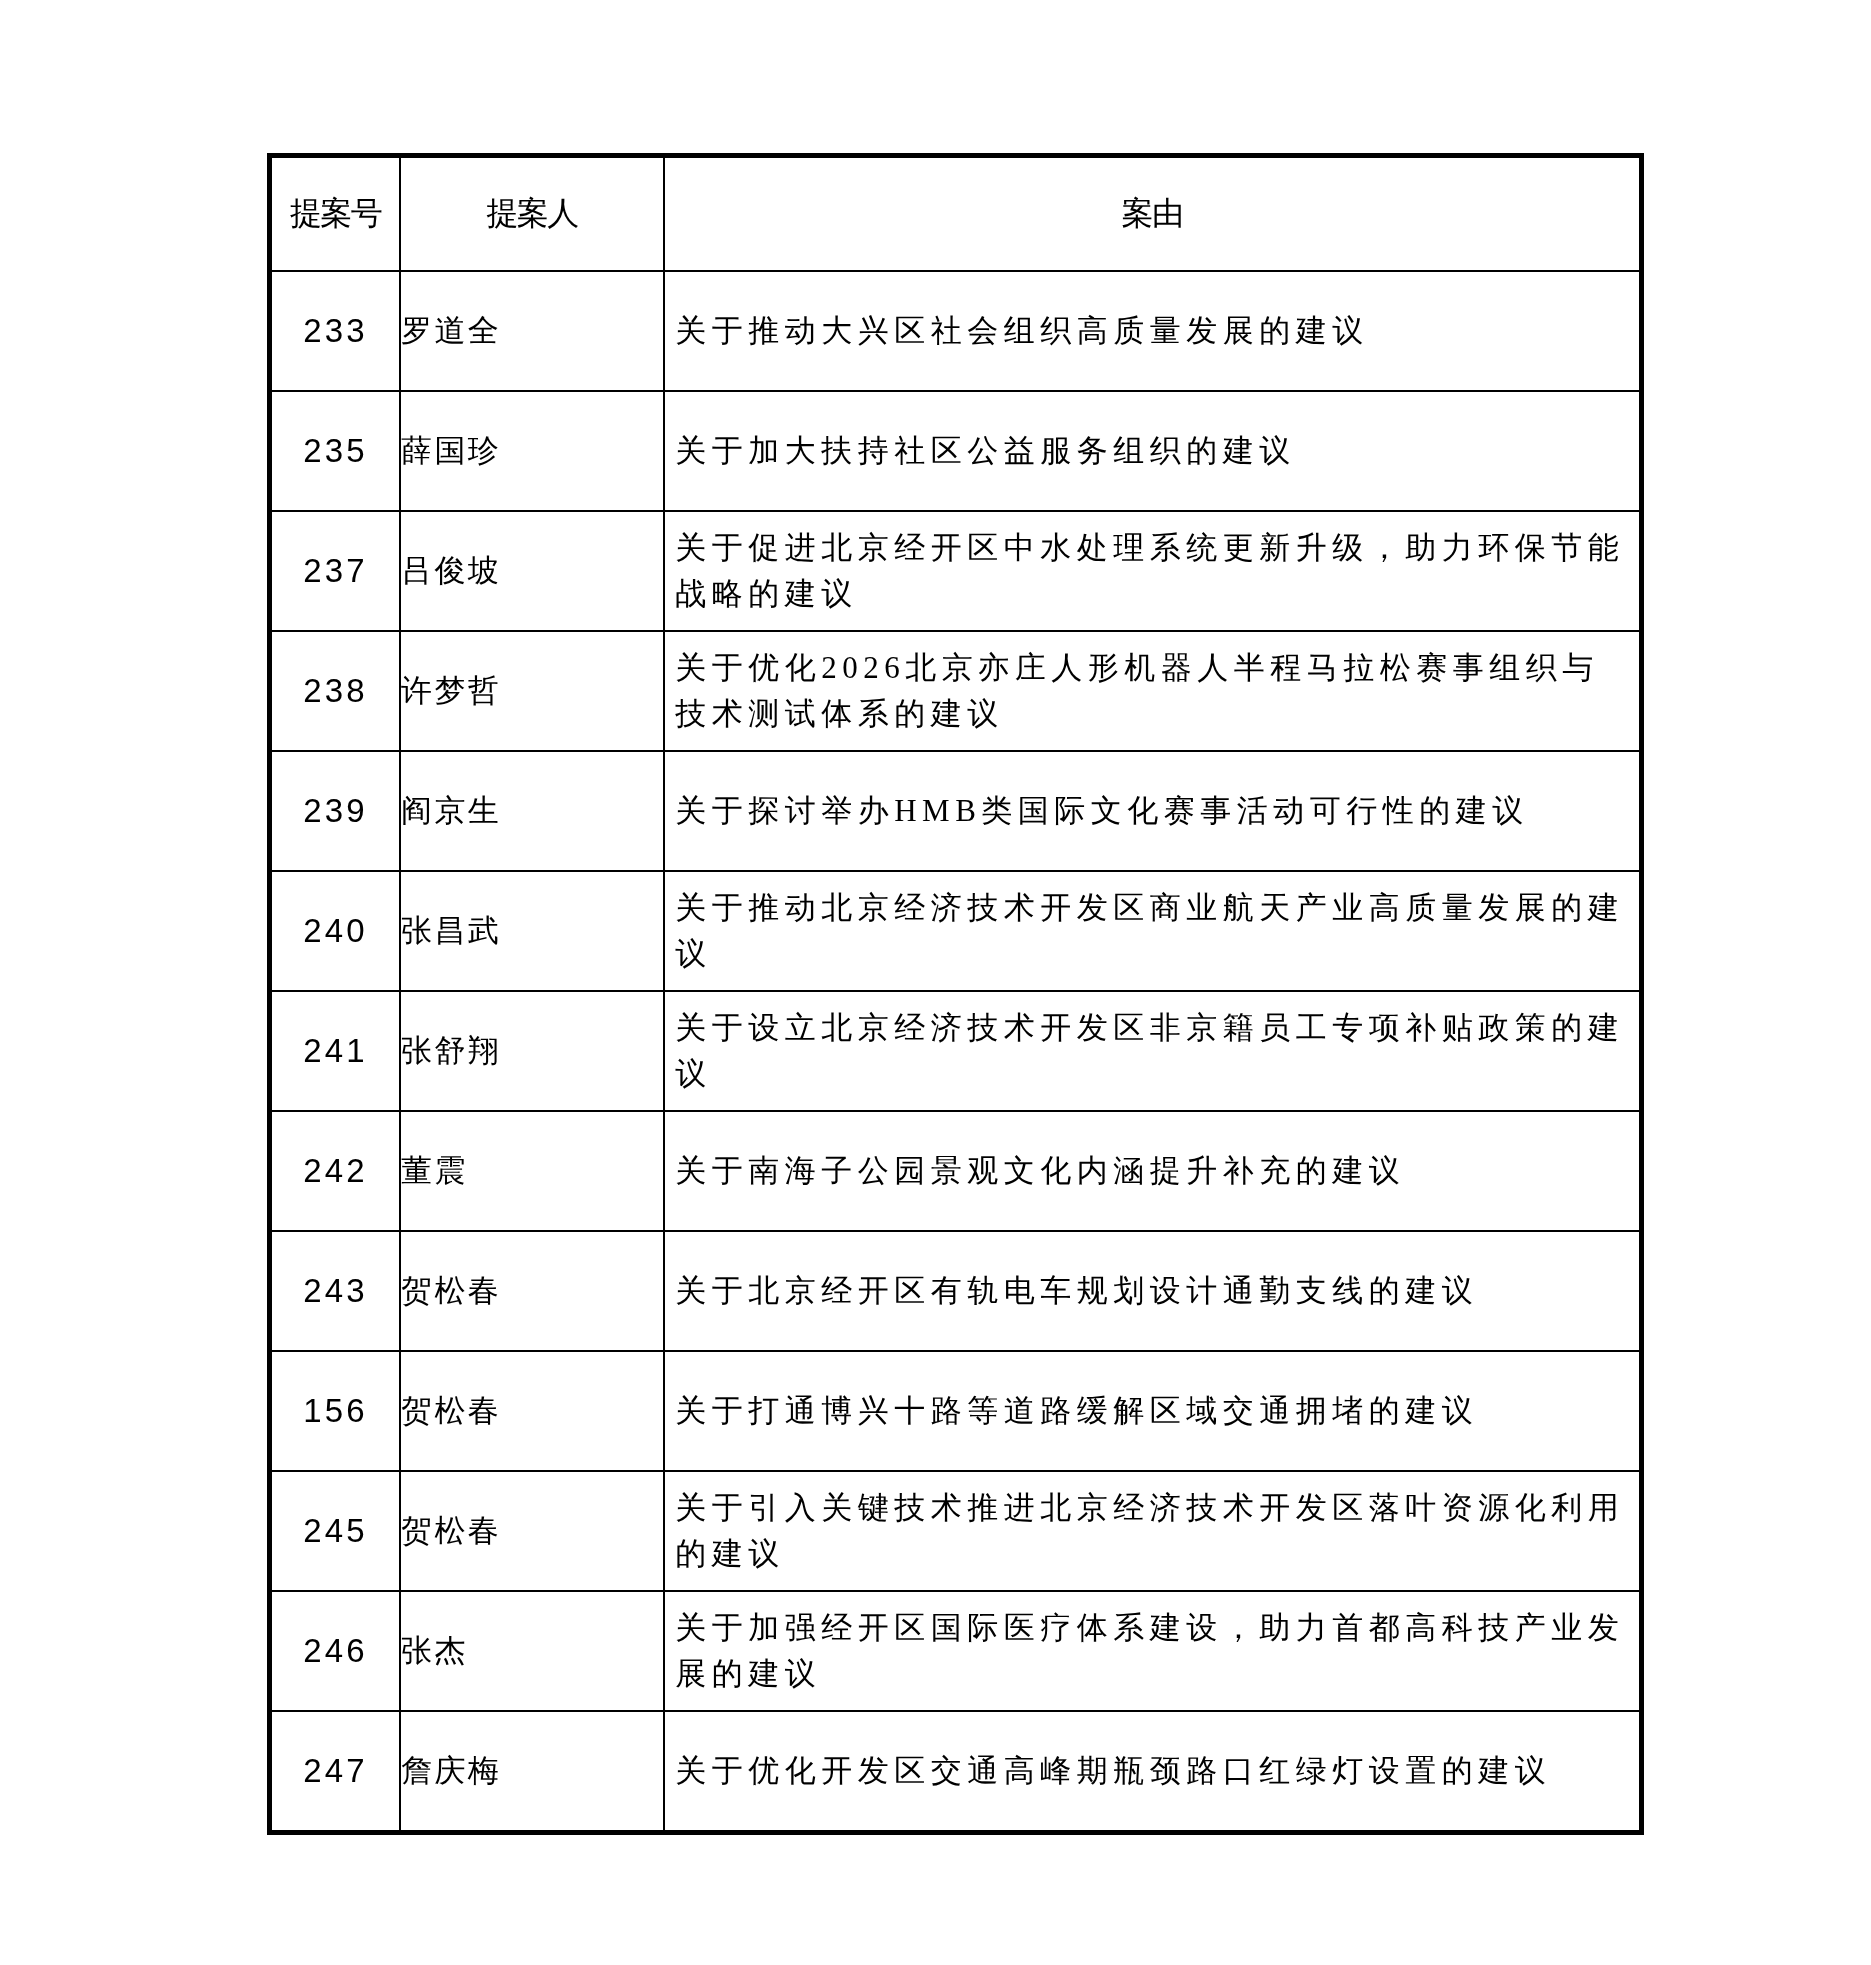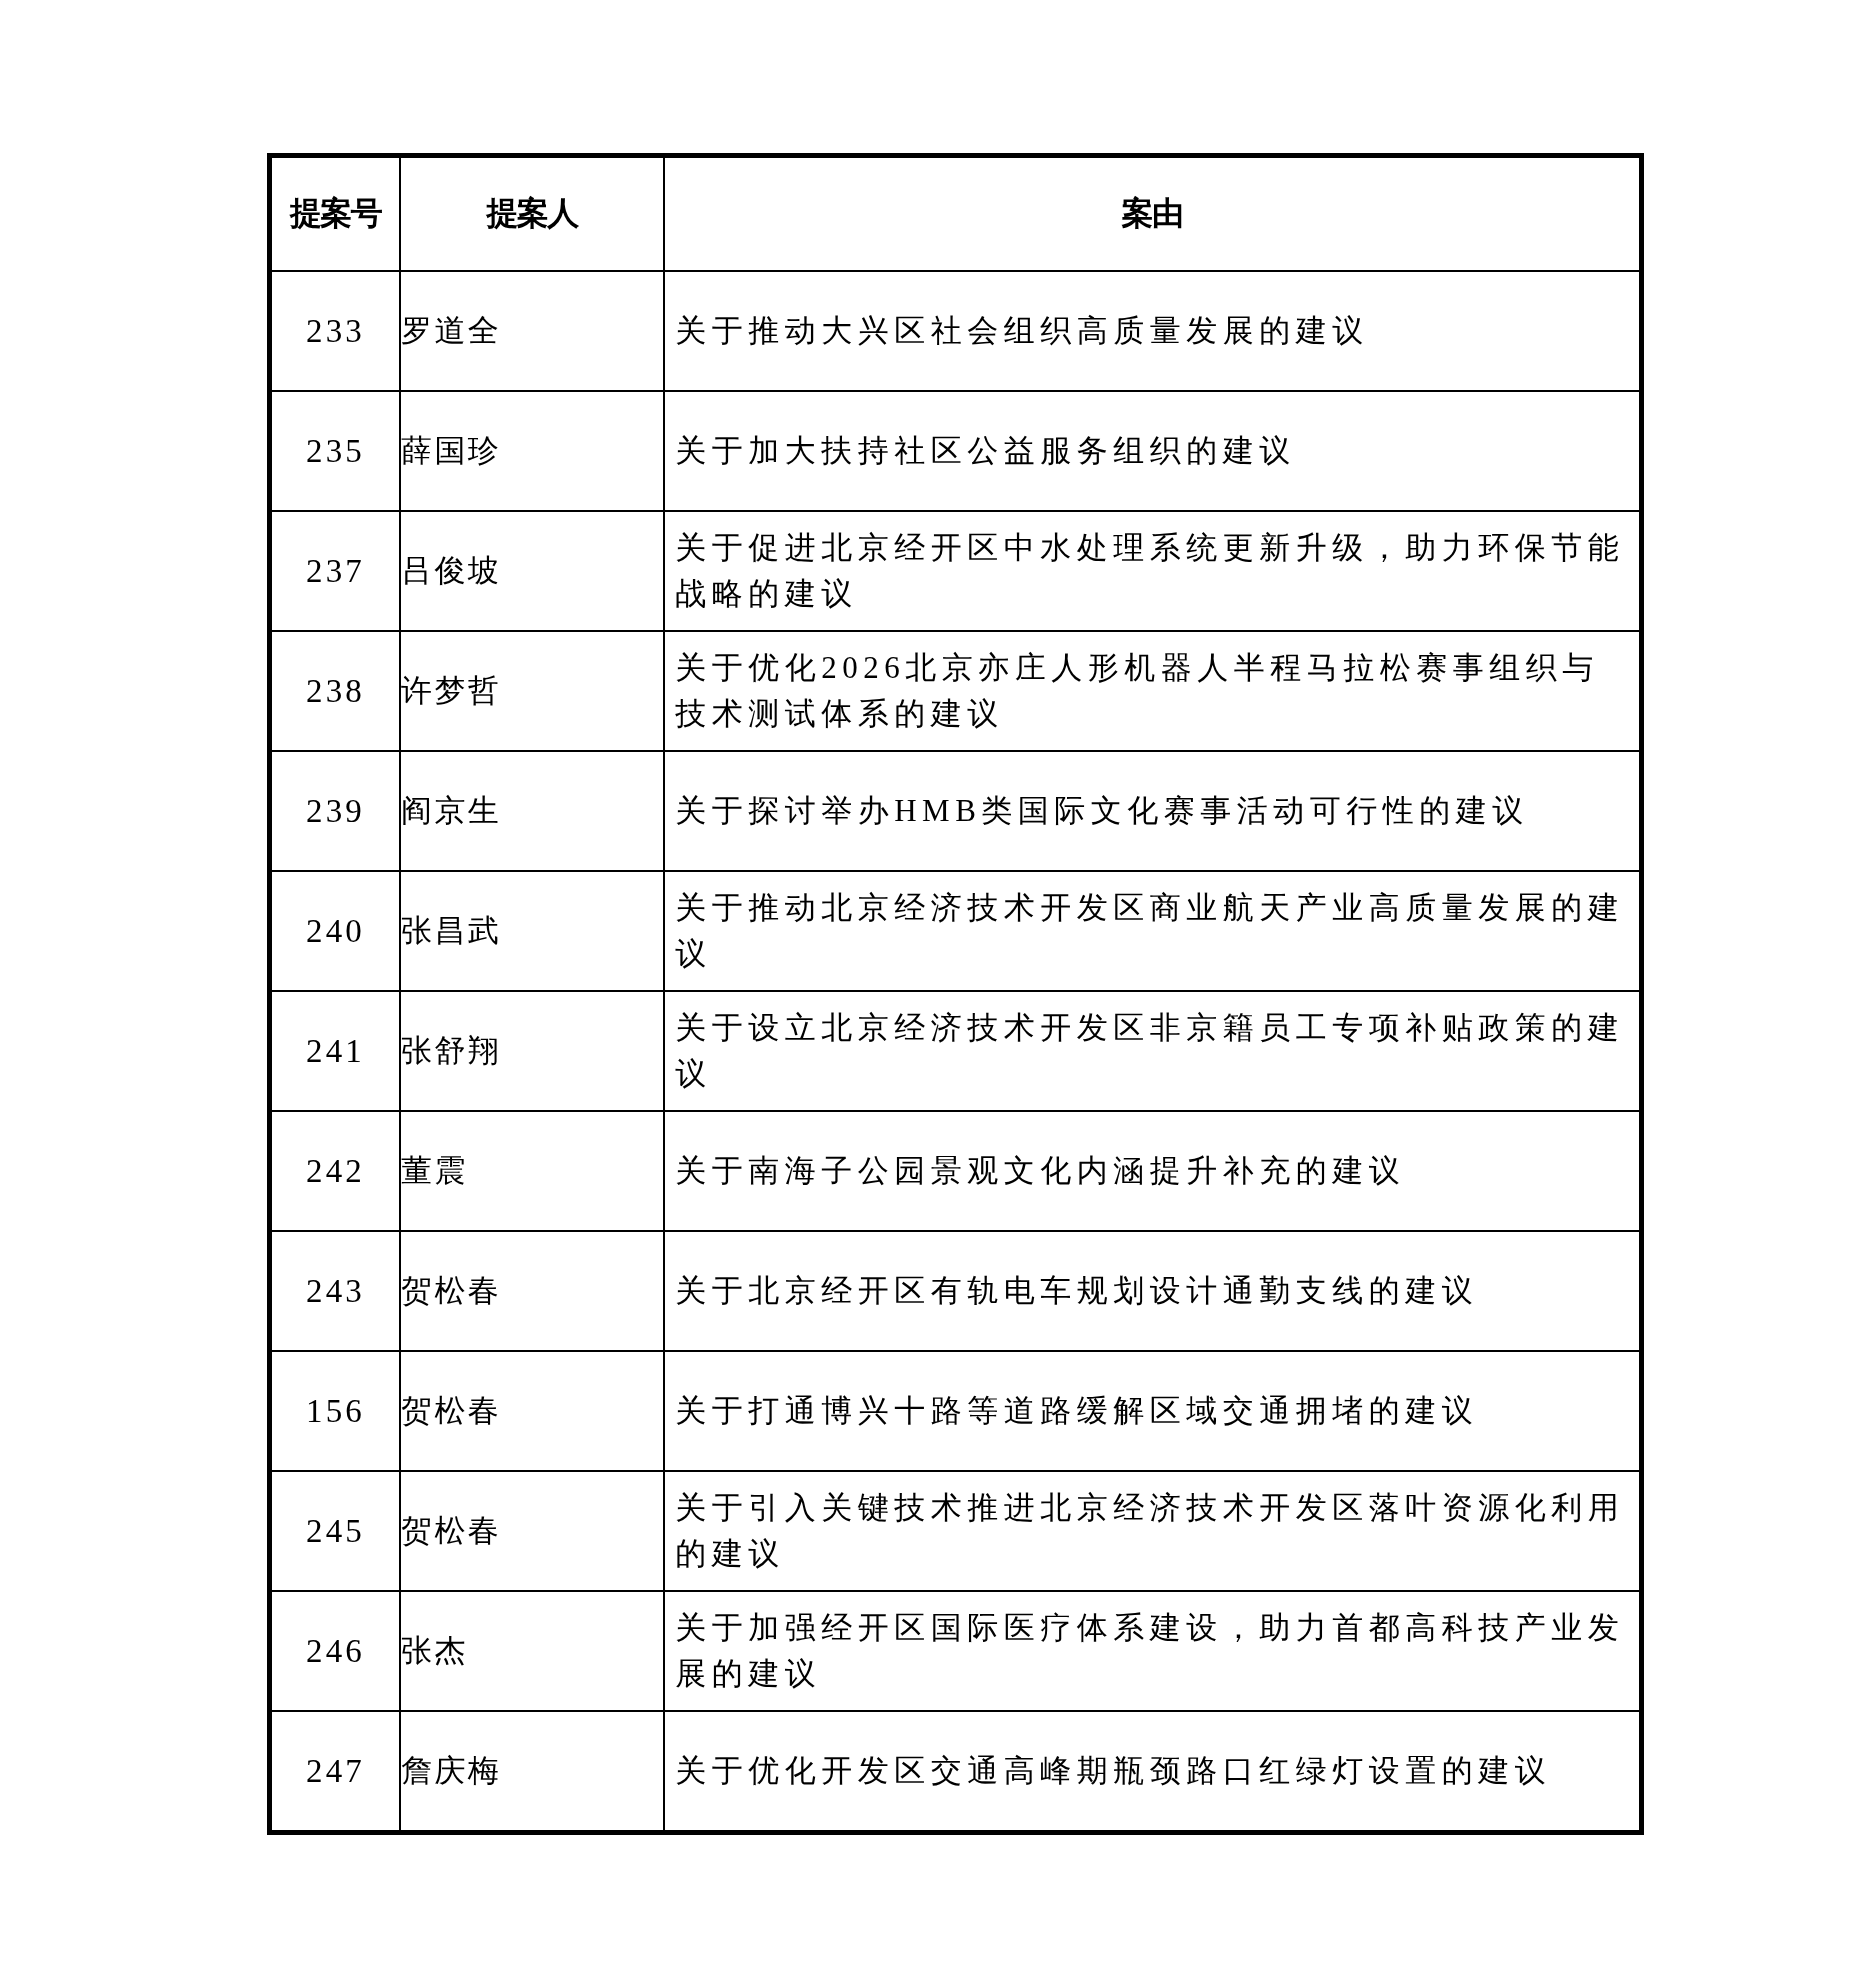--- a/index.html
+++ b/index.html
@@ -6,23 +6,23 @@
   body { width:1872px; height:2646px; position:relative; overflow:hidden;
          font-family:"DejaVu Serif", "Liberation Serif", serif; color:#000; }
   .table {
     position:absolute; left:267px; top:153px; width:1377px;
     border:3.1px solid #000; box-sizing:border-box;
     border-collapse:collapse;
   }
   table { border-collapse:collapse; width:100%; table-layout:fixed; }
   th, td { border:2.8px solid #000; padding:0; vertical-align:middle; }
   th { height:112px; font-family:"DejaVu Sans", "Liberation Sans", sans-serif;
-       font-weight:bold; font-size:32px; text-align:center; letter-spacing:-1.6px; }
+       font-weight:normal; font-size:32px; text-align:center; letter-spacing:-1.6px; }
   td { height:118px; font-size:31px; }
-  td.num { text-align:center; font-family:Liberation Serif, serif; font-size:33px; letter-spacing:3.1px; }
+  td.num { text-align:center; font-family:Liberation Sans, sans-serif; font-size:33px; letter-spacing:3.1px; }
   td.name { text-align:left; letter-spacing:2.4px; }
   td.reason { text-align:left; padding:0 11.8px 0 10.2px; line-height:46px; letter-spacing:5.5px;font-family:Liberation Serif, serif; }
   col.c1 { width:129px; }
   col.c2 { width:264px; }
 </style>
 </head>
 <body>
 
 <div class="table">
   <table>

